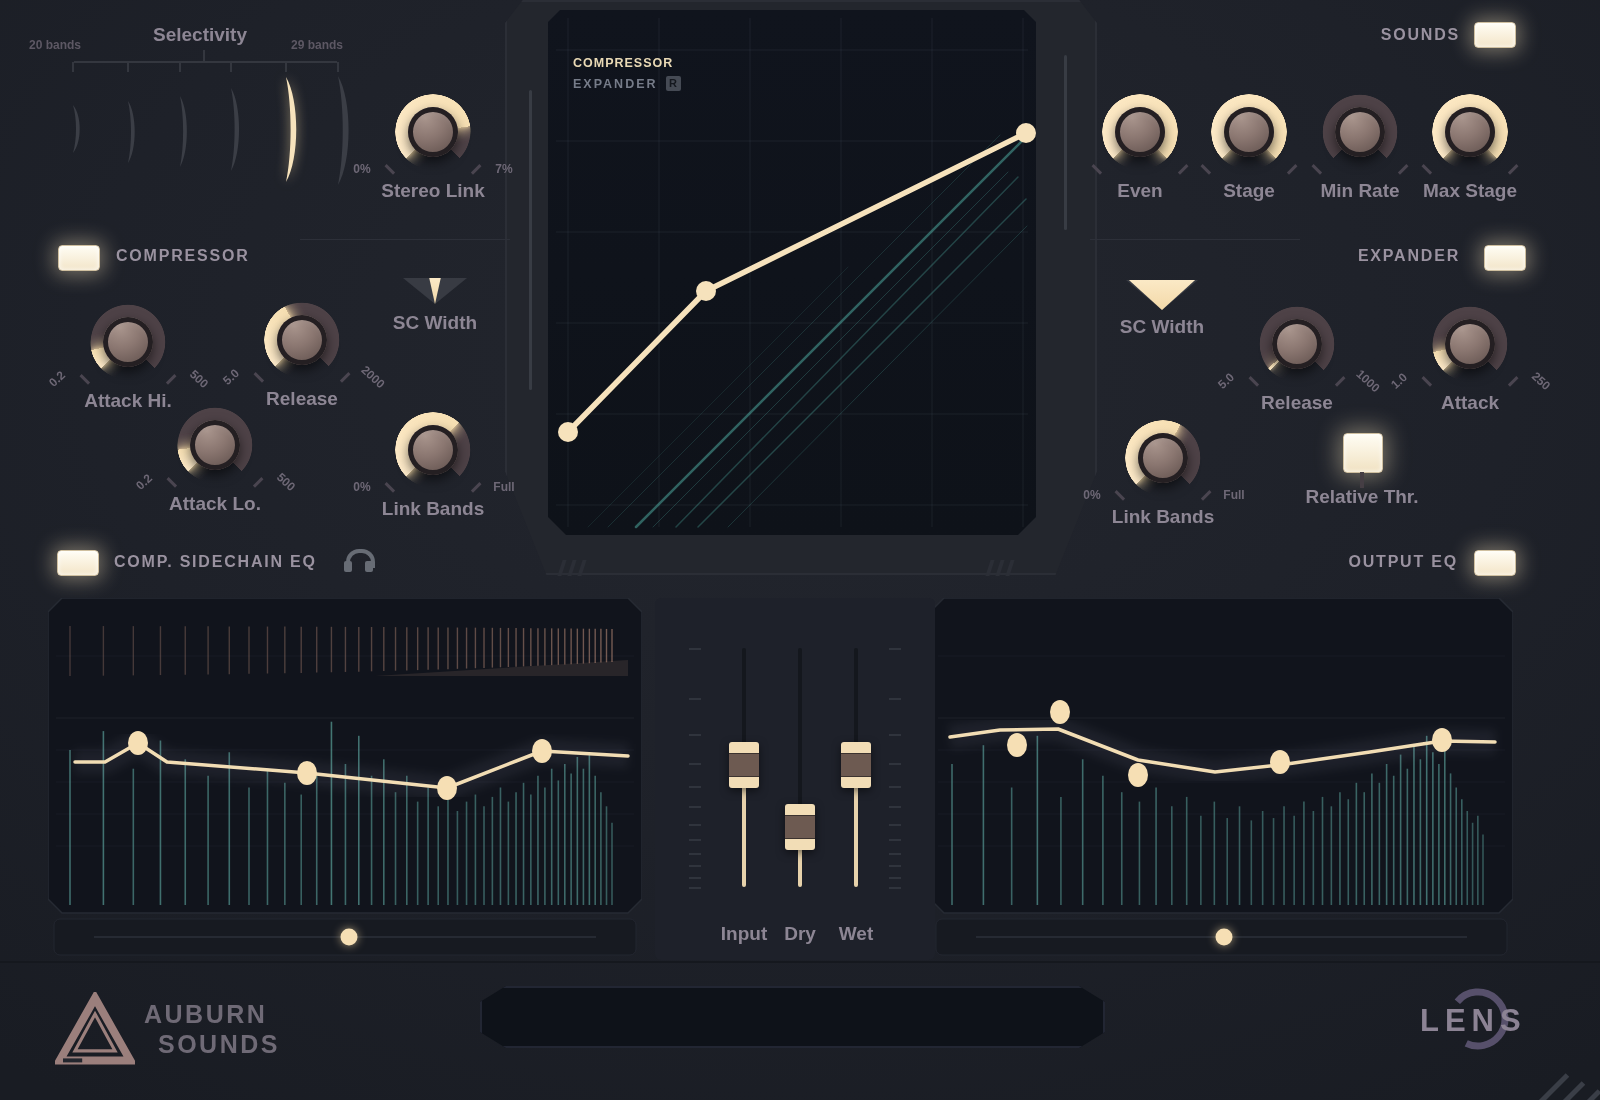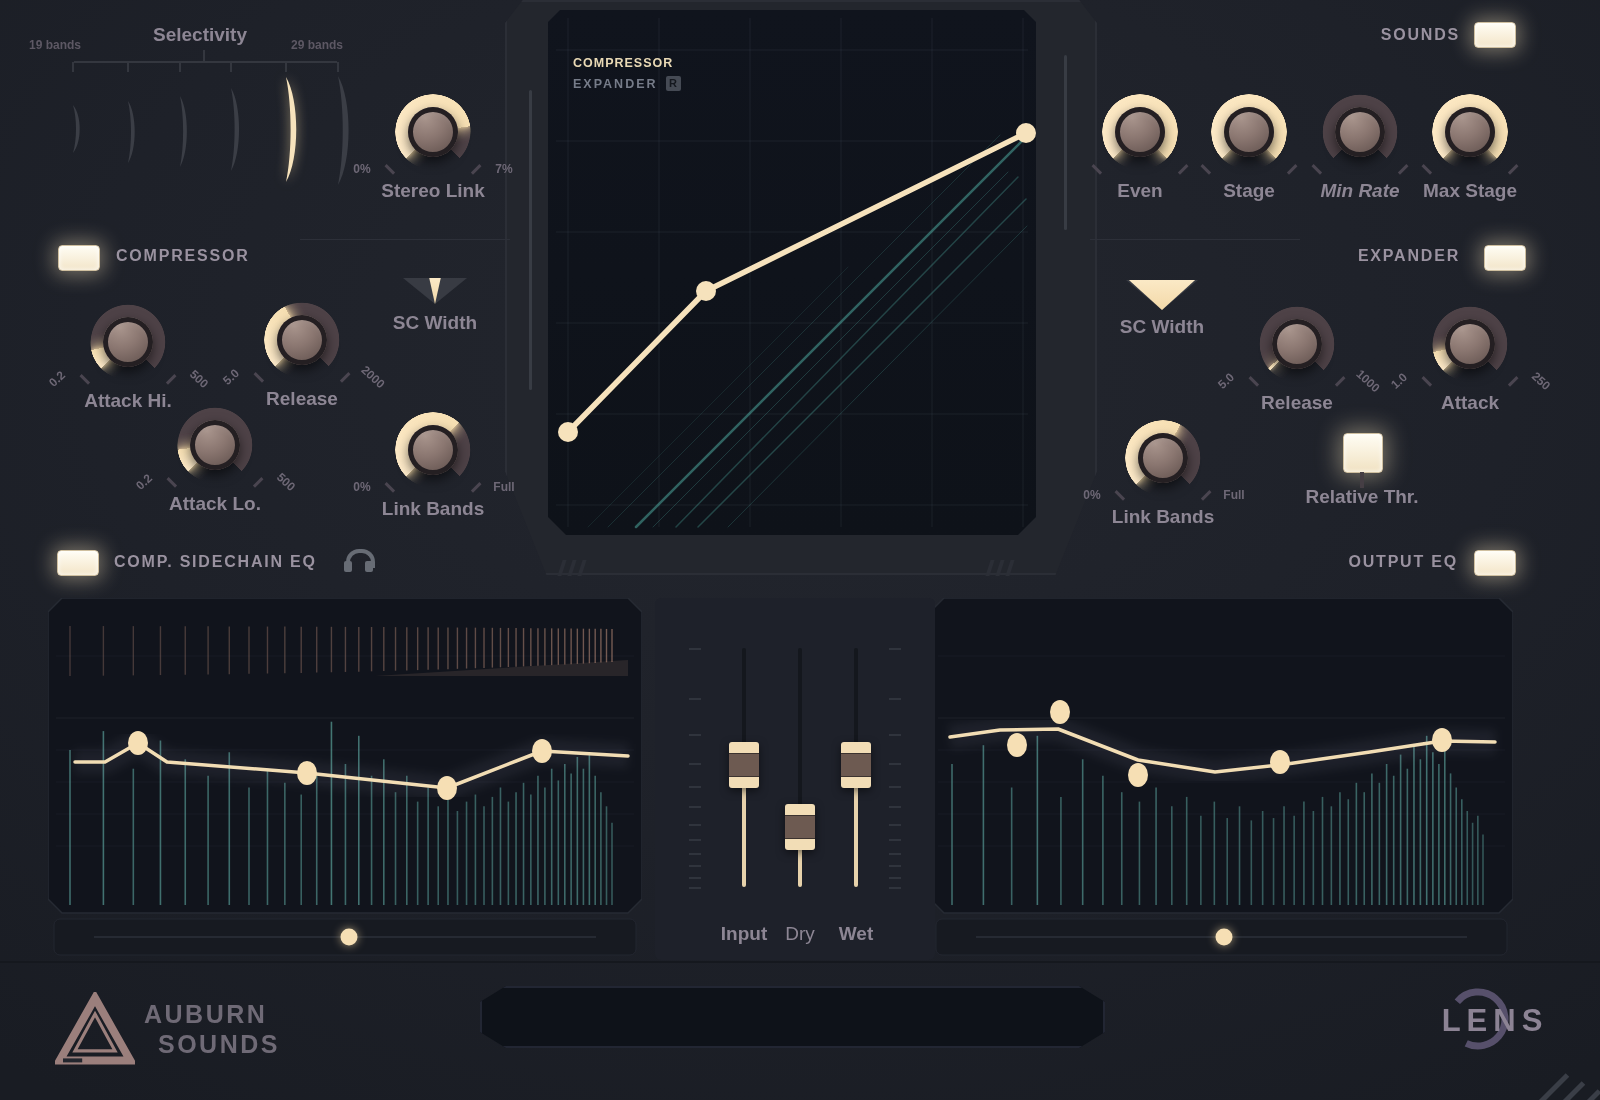--- a/index.html
+++ b/index.html
@@ -85,21 +85,21 @@
     <div class="legend-e">
       <span>EXPANDER</span>
       <span class="badge">R</span>
     </div>
   </div>
   <div class="groove" style="left:529px;top:90px;height:300px;"></div>
   <div class="groove" style="left:1064px;top:55px;height:175px;"></div>
 
   <section>
     <div class="abs knob-label" style="left:120px;top:24px;width:160px;">Selectivity</div>
-    <div class="abs mm-label" style="left:10px;top:38px;width:90px;text-align:center;color:#5d5864;">19 bands</div>
+    <div class="abs mm-label" style="left:10px;top:38px;width:90px;text-align:center;color:#5d5864;">20 bands</div>
     <div class="abs mm-label" style="left:272px;top:38px;width:90px;text-align:center;color:#5d5864;">29 bands</div>
     <svg id="selectivity-svg" class="abs" style="left:40px;top:44px;" width="330" height="160">
         <path d="M34 18 H297" stroke="#34373f" stroke-width="2" fill="none"></path>
         <path d="M164 6 V18" stroke="#34373f" stroke-width="2" fill="none"></path>
         <path d="M33 18 v10" stroke="#34373f" stroke-width="2" fill="none"></path>
         <path d="M88 18 v10" stroke="#34373f" stroke-width="2" fill="none"></path>
         <path d="M140 18 v10" stroke="#34373f" stroke-width="2" fill="none"></path>
         <path d="M191 18 v10" stroke="#34373f" stroke-width="2" fill="none"></path>
         <path d="M246 18 v10" stroke="#34373f" stroke-width="2" fill="none"></path>
         <path d="M298 18 v10" stroke="#34373f" stroke-width="2" fill="none"></path>
@@ -167,21 +167,21 @@
         <div style="position:absolute;left:50px;top:15px;width:50px;height:50px;border-radius:50%;background:radial-gradient(130% 130% at 35% 22%,#a8948c 0%,#8a7670 32%,#63534f 66%,#463a38 100%);box-shadow:inset 0 0 0 5px #241f22, inset 0 5px 9px rgba(255,255,255,.14), 0 5px 12px rgba(0,0,0,.55);"></div>
         <div style="position:absolute;left:26px;top:76px;width:12px;height:2.5px;background:#4a4550;transform:rotate(45deg);"></div>
         <div style="position:absolute;left:112px;top:76px;width:12px;height:2.5px;background:#4a4550;transform:rotate(-45deg);"></div>
         <div style="position:absolute;left:0;top:88px;width:150px;text-align:center;font-size:19px;font-weight:bold;color:#8d8694;">Stage</div>
       </div>
       <div class="knob-g" style="left: 1285px; top: 92px;">
         <div style="position:absolute;left:37px;top:2px;width:76px;height:76px;border-radius:50%;background:conic-gradient(from 225deg,#4e4247 0deg 270deg,transparent 270deg 360deg);-webkit-mask:radial-gradient(closest-side,transparent 60%,#000 62% 97%,transparent 99%);mask:radial-gradient(closest-side,transparent 60%,#000 62% 97%,transparent 99%);"></div>
         <div style="position:absolute;left:50px;top:15px;width:50px;height:50px;border-radius:50%;background:radial-gradient(130% 130% at 35% 22%,#a8948c 0%,#8a7670 32%,#63534f 66%,#463a38 100%);box-shadow:inset 0 0 0 5px #241f22, inset 0 5px 9px rgba(255,255,255,.14), 0 5px 12px rgba(0,0,0,.55);"></div>
         <div style="position:absolute;left:26px;top:76px;width:12px;height:2.5px;background:#4a4550;transform:rotate(45deg);"></div>
         <div style="position:absolute;left:112px;top:76px;width:12px;height:2.5px;background:#4a4550;transform:rotate(-45deg);"></div>
-        <div style="position:absolute;left:0;top:88px;width:150px;text-align:center;font-size:19px;font-weight:bold;color:#8d8694;font-style:italic;">Min Rate</div>
+        <div style="position:absolute;left:0;top:88px;width:150px;text-align:center;font-size:19px;font-weight:bold;color:#8d8694;">Min Rate</div>
       </div>
       <div class="knob-g" style="left: 1395px; top: 92px;">
         <div style="position:absolute;left:37px;top:2px;width:76px;height:76px;border-radius:50%;background:conic-gradient(from 225deg,#4e4247 0deg 270deg,transparent 270deg 360deg);-webkit-mask:radial-gradient(closest-side,transparent 60%,#000 62% 97%,transparent 99%);mask:radial-gradient(closest-side,transparent 60%,#000 62% 97%,transparent 99%);"></div>
         <div style="position:absolute;left:37px;top:2px;width:76px;height:76px;border-radius:50%;background:conic-gradient(from 225deg,#ffeccb 0deg,#f6dfb2 270deg,transparent 270deg 360deg);-webkit-mask:radial-gradient(closest-side,transparent 58%,#000 60% 99%,transparent 100%);mask:radial-gradient(closest-side,transparent 58%,#000 60% 99%,transparent 100%);filter:drop-shadow(0 0 7px rgba(255,224,166,.85)) drop-shadow(0 0 2px rgba(255,230,180,.9));"></div>
         <div style="position:absolute;left:50px;top:15px;width:50px;height:50px;border-radius:50%;background:radial-gradient(130% 130% at 35% 22%,#a8948c 0%,#8a7670 32%,#63534f 66%,#463a38 100%);box-shadow:inset 0 0 0 5px #241f22, inset 0 5px 9px rgba(255,255,255,.14), 0 5px 12px rgba(0,0,0,.55);"></div>
         <div style="position:absolute;left:26px;top:76px;width:12px;height:2.5px;background:#4a4550;transform:rotate(45deg);"></div>
         <div style="position:absolute;left:112px;top:76px;width:12px;height:2.5px;background:#4a4550;transform:rotate(-45deg);"></div>
         <div style="position:absolute;left:0;top:88px;width:150px;text-align:center;font-size:19px;font-weight:bold;color:#8d8694;">Max Stage</div>
       </div>
       <div class="knob-g" style="left: 53px; top: 302px;">
@@ -480,21 +480,21 @@
       <div style="position:absolute;left:234px;top:278.5px;width:12px;height:2px;background:#30343d;"></div>
       <div style="position:absolute;left:34px;top:289.0px;width:12px;height:2px;background:#30343d;"></div>
       <div style="position:absolute;left:234px;top:289.0px;width:12px;height:2px;background:#30343d;"></div>
       <div style="position:absolute;left:87px;top:50px;width:4px;height:97.11000000000001px;background:#14171d;border-radius:2px;"></div>
       <div style="position:absolute;left:87px;top:187.11px;width:4px;height:101.88999999999999px;background:#e7d2ab;border-radius:2px;"></div>
       <div style="position:absolute;left:74px;top:144.11px;" class="handle"></div>
       <div style="position:absolute;left:44px;top:325px;width:90px;text-align:center;font-size:19px;font-weight:bold;color:#8d8694;">Input</div>
       <div style="position:absolute;left:143px;top:50px;width:4px;height:159.25px;background:#14171d;border-radius:2px;"></div>
       <div style="position:absolute;left:143px;top:249.25px;width:4px;height:39.75px;background:#e7d2ab;border-radius:2px;"></div>
       <div style="position:absolute;left:130px;top:206.25px;" class="handle"></div>
-      <div style="position:absolute;left:100px;top:325px;width:90px;text-align:center;font-size:19px;font-weight:normal;color:#8d8694;">Dry</div>
+      <div style="position:absolute;left:100px;top:325px;width:90px;text-align:center;font-size:19px;font-weight:bold;color:#8d8694;">Dry</div>
       <div style="position:absolute;left:199px;top:50px;width:4px;height:97.11000000000001px;background:#14171d;border-radius:2px;"></div>
       <div style="position:absolute;left:199px;top:187.11px;width:4px;height:101.88999999999999px;background:#e7d2ab;border-radius:2px;"></div>
       <div style="position:absolute;left:186px;top:144.11px;" class="handle"></div>
       <div style="position:absolute;left:156px;top:325px;width:90px;text-align:center;font-size:19px;font-weight:bold;color:#8d8694;">Wet</div>
     </div>
   <div class="vent" style="left:560px;top:560px;">
       <i></i>
       <i></i>
       <i></i>
     </div>
@@ -509,17 +509,17 @@
     <path d="M50 6 L94 84 L6 84 Z" fill="none" stroke="#9b7f7c" stroke-width="10" stroke-linejoin="miter"></path>
     <path d="M50 26 L75 72 L25 72 Z" fill="none" stroke="#9b7f7c" stroke-width="4"></path>
     <path d="M10 84 L34 84" stroke="#23262e" stroke-width="5"></path>
   </svg>
   <div class="brand-line" style="left:144px;top:1000px;">AUBURN</div>
   <div class="brand-line" style="left:158px;top:1030px;">SOUNDS</div>
   <div class="abs preset-bar"></div>
   <svg class="abs" style="left:1438px;top:982px;" width="80" height="76">
     <circle cx="40" cy="37" r="27" fill="none" stroke="#57506b" stroke-width="7" stroke-dasharray="120 50" transform="rotate(-140 40 37)"></circle>
   </svg>
-  <div class="lens-text" style="left:1420px;top:1003px;width:150px;text-align:center;">LENS</div>
+  <div class="lens-text" style="left:1420px;top:1003px;width:150px;">LENS</div>
   <div class="stripe" style="left:1548px;top:1068px;"></div>
   <div class="stripe" style="left:1564px;top:1076px;"></div>
   <div class="stripe" style="left:1580px;top:1084px;"></div>
 </div>
 
 </body></html>

